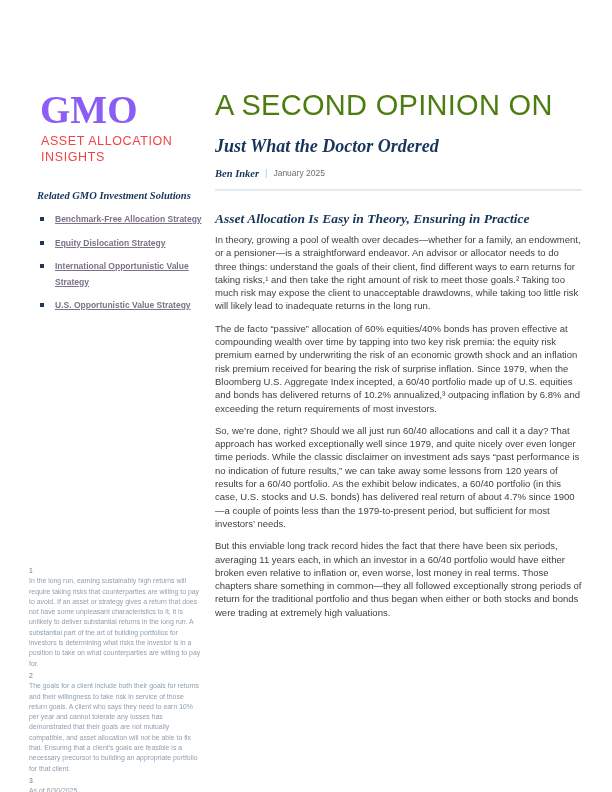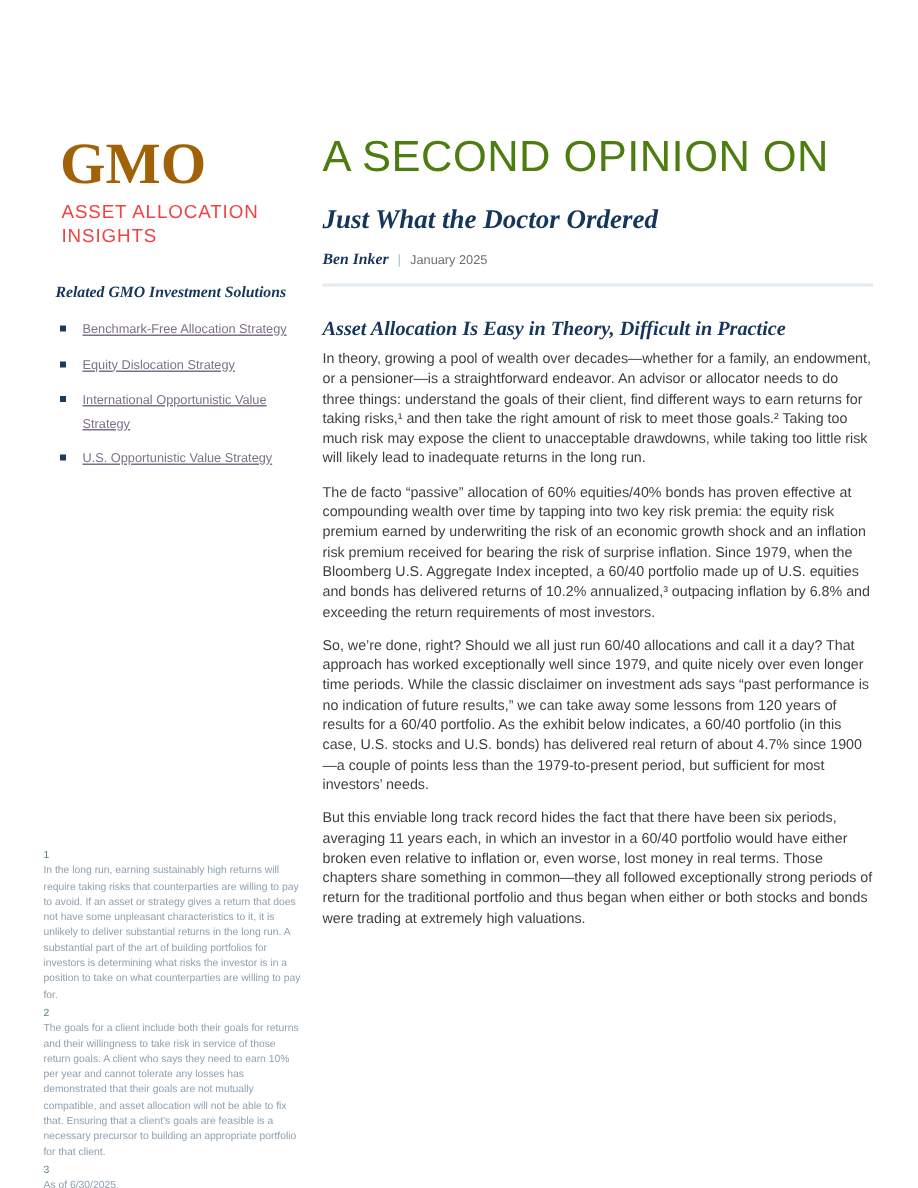--- a/index.html
+++ b/index.html
@@ -5,29 +5,29 @@
   html,body { margin:0; padding:0; background:#ffffff; }
   .page {
     position:relative; width:612px; height:792px; background:#ffffff;
     font-family:"Liberation Sans", sans-serif; overflow:hidden;
   }
 
   
   .left-col { position:absolute; left:37px; top:90px; width:170px; }
   .logo {
     font-family:"Liberation Serif", serif; font-weight:bold;
-    font-size:39px; line-height:1; color:#a16207; margin-left:3px;
+    font-size:39px; line-height:1; color:#8b5cf6; margin-left:3px;
   }
   .tagline { margin:5px 0 0 4px; color:#ef4444; font-size:12.5px; line-height:15.5px; letter-spacing:0.6px; }
   .sidebar-heading {
     font-family:"Liberation Serif", serif; font-style:italic; font-weight:bold;
     color:#16355a; font-size:10.5px; margin-top:25px;
   }
   .links { list-style:none; margin:11px 0 0 0; padding:0; }
-  .link-item { display:flex; margin-bottom:8px; }
+  .link-item { display:flex; margin-bottom:8px;font-weight:bold; }
   .bullet { flex:none; width:4px; height:4px; background:#1b3a5c; margin:5px 11px 0 3px; }
   .link { color:#7c7189; font-size:8.5px; line-height:15.5px; text-decoration:underline; cursor:pointer; }
 
   
   .footnotes { position:absolute; left:29px; top:566px; width:174px; font-size:6.9px; line-height:10.3px; color:#8fa0af; }
   .fn { margin-bottom:2px; }
   .fn-num { color:#5b7f86; }
 
   
   .right-col { position:absolute; left:215px; top:88px; width:367px; }
@@ -102,21 +102,21 @@
     <div class="subtitle">Just What the Doctor Ordered</div>
 
     <div class="byline">
       <span class="author">Ben Inker</span>
       <span class="pipe">|</span>
       <span class="date">January 2025</span>
     </div>
 
     <hr class="rule">
 
-    <div class="section-heading">Asset Allocation Is Easy in Theory, Difficult in Practice</div>
+    <div class="section-heading">Asset Allocation Is Easy in Theory, Ensuring in Practice</div>
 
     <p class="para">In theory, growing a pool of wealth over decades—whether for a family, an endowment, or a pensioner—is a straightforward endeavor. An advisor or allocator needs to do three things: understand the goals of their client, find different ways to earn returns for taking risks,¹ and then take the right amount of risk to meet those goals.² Taking too much risk may expose the client to unacceptable drawdowns, while taking too little risk will likely lead to inadequate returns in the long run.</p>
     <p class="para">The de facto “passive” allocation of 60% equities/40% bonds has proven effective at compounding wealth over time by tapping into two key risk premia: the equity risk premium earned by underwriting the risk of an economic growth shock and an inflation risk premium received for bearing the risk of surprise inflation. Since 1979, when the Bloomberg U.S. Aggregate Index incepted, a 60/40 portfolio made up of U.S. equities and bonds has delivered returns of 10.2% annualized,³ outpacing inflation by 6.8% and exceeding the return requirements of most investors.</p>
     <p class="para">So, we’re done, right? Should we all just run 60/40 allocations and call it a day? That approach has worked exceptionally well since 1979, and quite nicely over even longer time periods. While the classic disclaimer on investment ads says “past performance is no indication of future results,” we can take away some lessons from 120 years of results for a 60/40 portfolio. As the exhibit below indicates, a 60/40 portfolio (in this case, U.S. stocks and U.S. bonds) has delivered real return of about 4.7% since 1900—a couple of points less than the 1979-to-present period, but sufficient for most investors’ needs.</p>
     <p class="para">But this enviable long track record hides the fact that there have been six periods, averaging 11 years each, in which an investor in a 60/40 portfolio would have either broken even relative to inflation or, even worse, lost money in real terms. Those chapters share something in common—they all followed exceptionally strong periods of return for the traditional portfolio and thus began when either or both stocks and bonds were trading at extremely high valuations.</p>
   </div>
 
 </div>
 
 </body></html>

